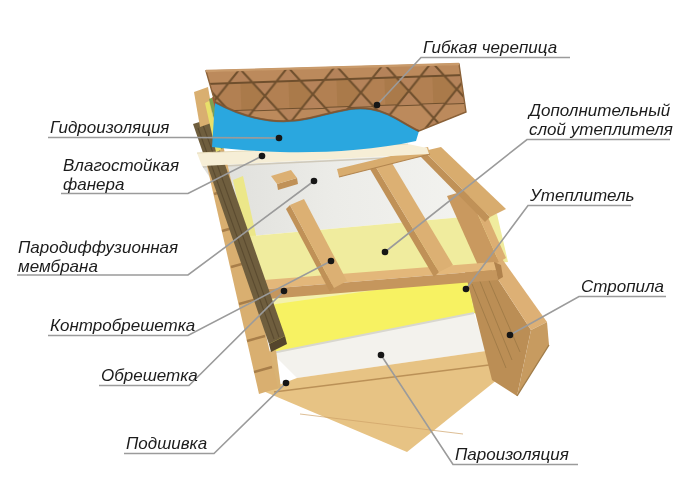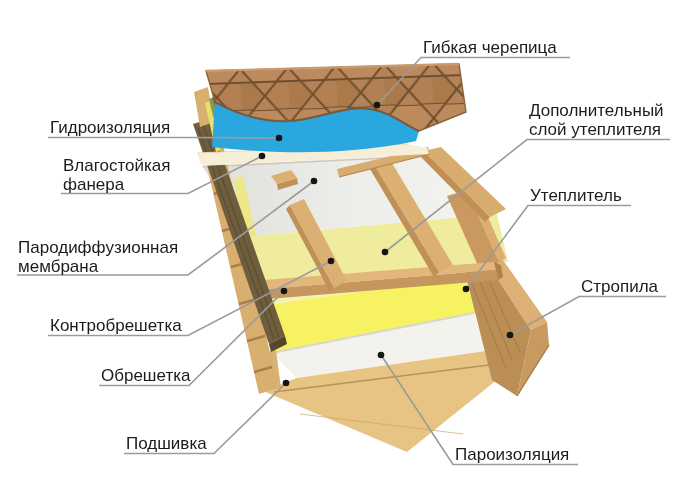--- a/index.html
+++ b/index.html
@@ -1,17 +1,17 @@
 <!DOCTYPE html>
 <html><head>
 <meta charset="utf-8">
 <style>
   html,body{margin:0;padding:0;background:#ffffff;}
   .stage{position:relative;width:676px;height:477px;background:#ffffff;overflow:hidden;
-         font-family:"Liberation Sans", sans-serif;}
+         font-family:"Liberation Sans", sans-serif;font-style:italic;}
   svg{display:block;}
   text{font-family:"Liberation Sans", sans-serif;font-size:17px;fill:#1c1c1c;}
   .leader{stroke:#9b9b9b;stroke-width:1.6;fill:none;}
   .dot{fill:#161616;}
   .grain{stroke:#9c7845;stroke-width:1;fill:none;opacity:.8;}
   .darkgrain{stroke:#5b4b30;stroke-width:1.1;fill:none;}
   .tick{stroke:#a87e49;stroke-width:2.4;fill:none;}
 </style>
 </head>
 <body>

